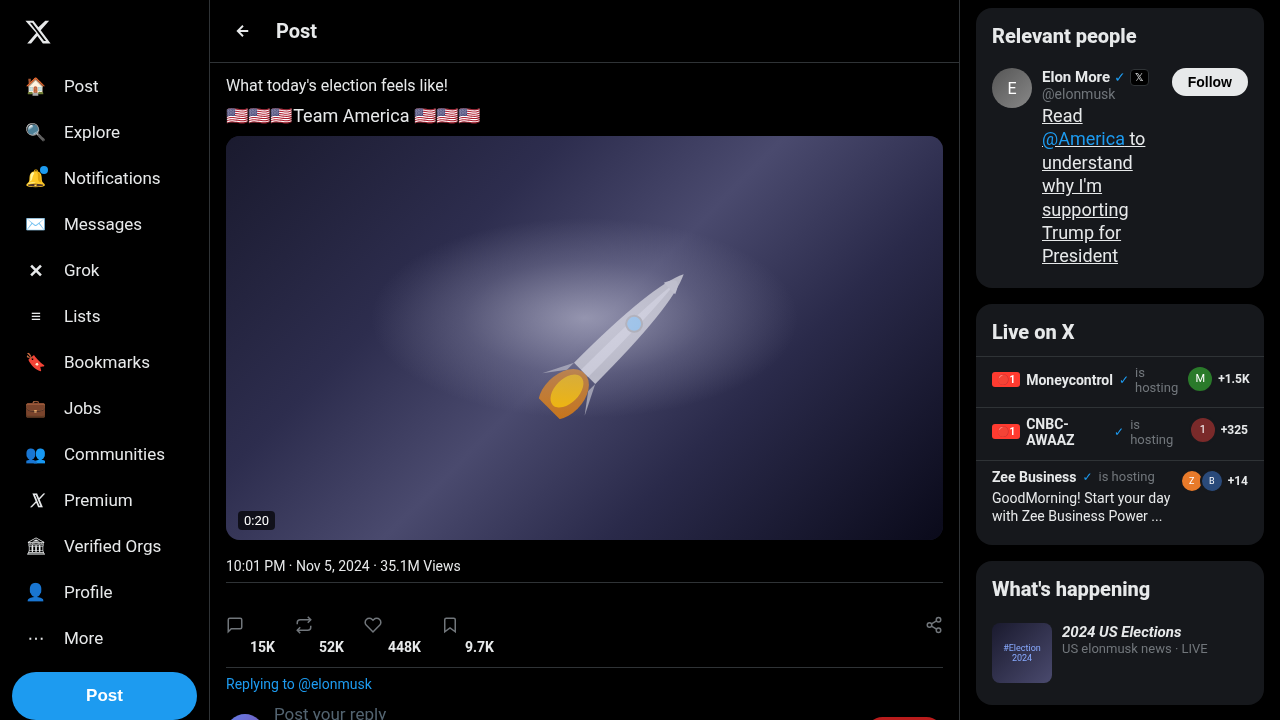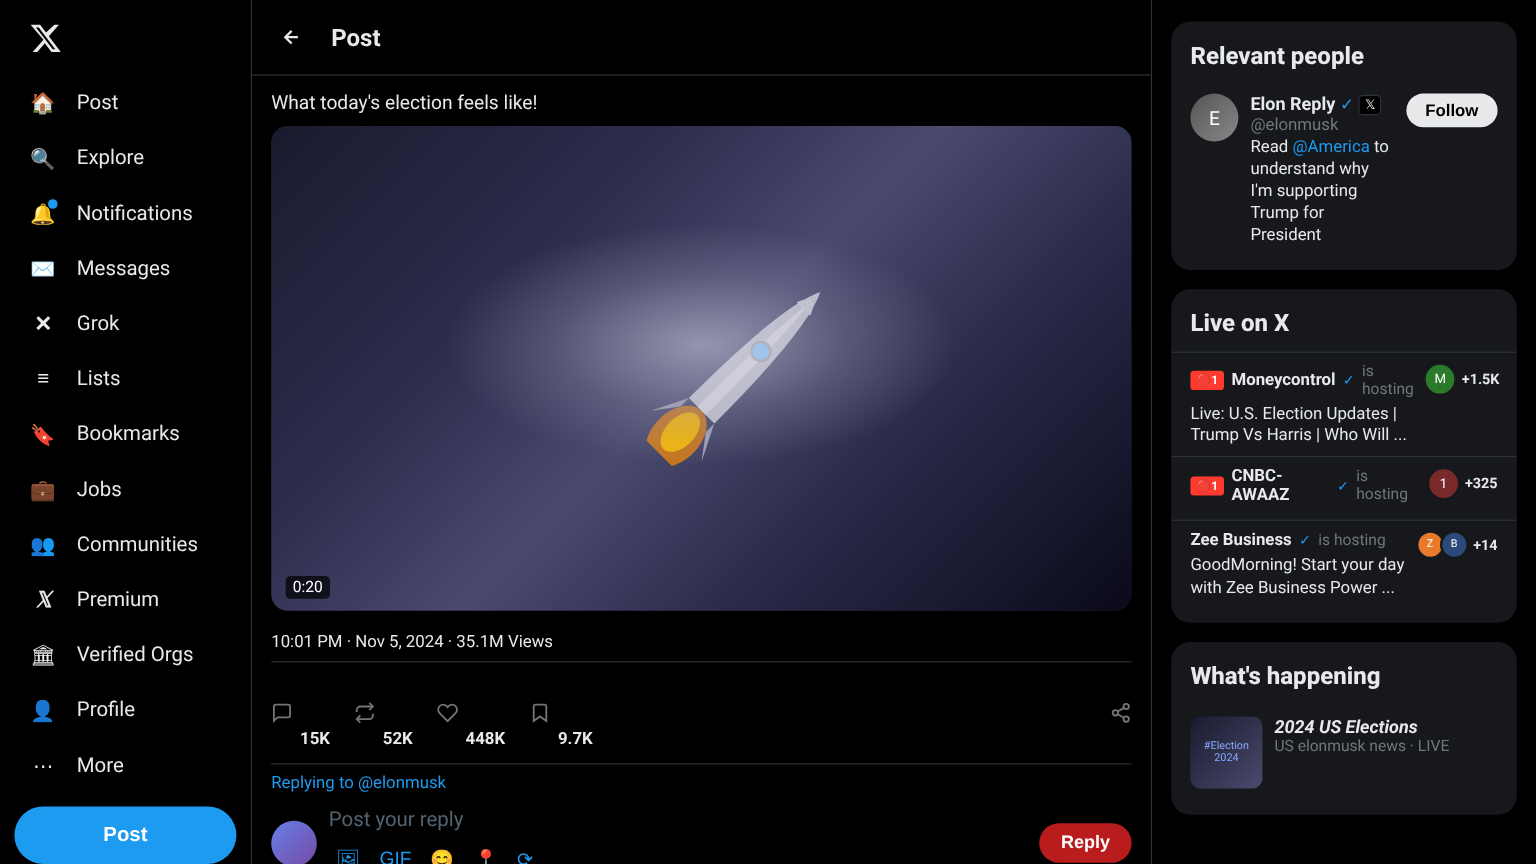--- a/index.html
+++ b/index.html
@@ -212,21 +212,20 @@
     }
     .search-icon-wrap { color: #71767b; }
     .search-input { background: none; border: none; outline: none; color: #e7e9ea; font-size: 15px; flex: 1; }
     .search-input::placeholder { color: #71767b; }
 
     .sidebar-section {
       background: #16181c;
       border-radius: 16px;
       margin-bottom: 16px;
       padding: 12px 0;
-      margin-top: 10px;
     }
     .sidebar-section-title {
       font-size: 20px;
       font-weight: 800;
       padding: 4px 16px 12px;
     }
 
     
     .relevant-person {
       display: flex;
@@ -240,21 +239,21 @@
       flex-shrink: 0; position: relative;
       display: flex; align-items: center; justify-content: center;
       font-size: 18px;
     }
     .rp-info { flex: 1; min-width: 0; }
     .rp-name-row { display: flex; align-items: center; gap: 4px; }
     .rp-name { font-weight: 700; font-size: 15px; }
     .rp-verified { color: #1d9bf0; font-size: 14px; }
     .rp-x-badge { background: #000; color: #e7e9ea; border: 1px solid #2f3336; border-radius: 4px; font-size: 11px; padding: 1px 4px; }
     .rp-handle { color: #71767b; font-size: 14px; }
-    .rp-bio { font-size: 14px; color: #e7e9ea; margin-top: 2px; line-height: 1.3; }
+    .rp-bio { font-size: 18px; color: #e7e9ea; margin-top: 2px; line-height: 1.3; text-decoration: underline; }
     .rp-bio span { color: #1d9bf0; }
     .follow-btn {
       background: #e7e9ea;
       color: #000;
       border: none;
       border-radius: 20px;
       padding: 6px 16px;
       font-size: 14px;
       font-weight: 700;
       cursor: pointer;
@@ -362,20 +361,21 @@
     <div class="back-btn">
       <svg width="18" height="18" viewBox="0 0 24 24" fill="none" stroke="#e7e9ea" stroke-width="2.5">
         <path d="M19 12H5M12 5l-7 7 7 7"></path>
       </svg>
     </div>
     <h2 class="post-header-title">Post</h2>
   </div>
 
   <div class="post-body">
     <p class="post-tweet-text">What today's election feels like!</p>
+    <p class="flag-line">🇺🇸🇺🇸🇺🇸Team America 🇺🇸🇺🇸🇺🇸</p>
 
     <div class="post-video-container">
       <div class="post-video-bg">
 
         <svg class="rocket-svg" width="80" height="200" viewBox="0 0 80 200" fill="none" xmlns="http://www.w3.org/2000/svg">
 
           <ellipse cx="40" cy="180" rx="20" ry="30" fill="rgba(255,140,0,0.7)"></ellipse>
           <ellipse cx="40" cy="175" rx="12" ry="20" fill="rgba(255,200,0,0.8)"></ellipse>
 
           <path d="M25 150 Q25 40 40 10 Q55 40 55 150 Z" fill="#c8c8d0"></path>
@@ -463,21 +463,21 @@
 
 
   <div class="sidebar-section">
     <div class="sidebar-section-title">Relevant people</div>
     <div class="relevant-person">
       <div class="rp-avatar" style="background:linear-gradient(135deg,#555,#888);">
         <span style="color:#fff;font-size:16px;">E</span>
       </div>
       <div class="rp-info">
         <div class="rp-name-row">
-          <span class="rp-name">Elon Reply</span>
+          <span class="rp-name">Elon More</span>
           <span class="rp-verified">✓</span>
           <span class="rp-x-badge">𝕏</span>
         </div>
         <div class="rp-handle">@elonmusk</div>
         <div class="rp-bio">Read <span>@America</span> to understand why I'm supporting Trump for President</div>
       </div>
       <button class="follow-btn">Follow</button>
     </div>
   </div>
 
@@ -486,21 +486,20 @@
 
     <div class="live-item">
       <div style="display:flex;justify-content:space-between;align-items:flex-start;">
         <div>
           <div class="live-header">
             <span style="background:#ff3b30;color:#fff;font-size:10px;padding:2px 5px;border-radius:3px;font-weight:700;">🔴1</span>
             <span style="font-size:14px;font-weight:700;">Moneycontrol</span>
             <span style="color:#1d9bf0;font-size:12px;">✓</span>
             <span style="color:#71767b;font-size:13px;">is hosting</span>
           </div>
-          <div class="live-title">Live: U.S. Election Updates | Trump Vs Harris | Who Will ...</div>
         </div>
         <div style="display:flex;align-items:center;gap:4px;flex-shrink:0;margin-left:8px;">
           <div style="width:28px;height:28px;border-radius:50%;background:#2a7a2a;border:2px solid #16181c;display:flex;align-items:center;justify-content:center;font-size:11px;color:#fff;">M</div>
           <span style="font-size:12px;color:#e7e9ea;font-weight:700;">+1.5K</span>
         </div>
       </div>
     </div>
 
     <div class="live-item">
       <div style="display:flex;justify-content:space-between;align-items:flex-start;">

